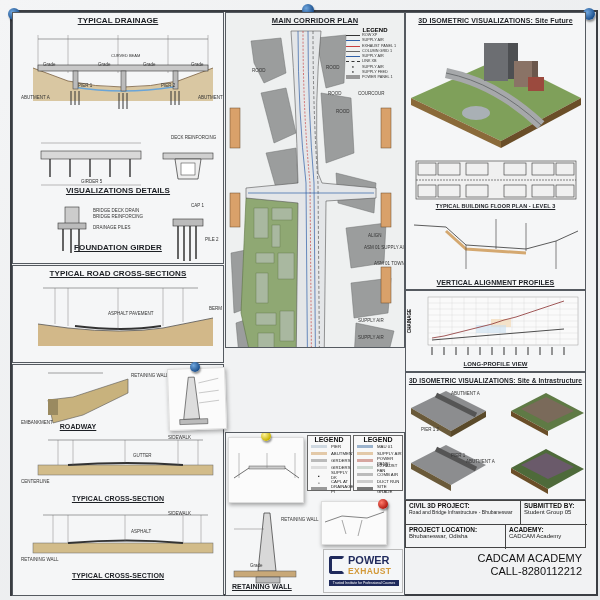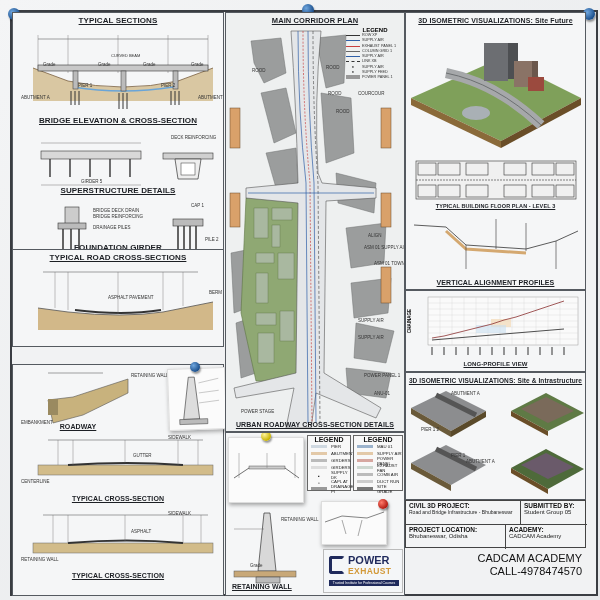--- a/index.html
+++ b/index.html
@@ -26,21 +26,21 @@
 <body>
 
 <div class="board">
   <div class="frame"></div>
 
   <div class="pin" style="left:8px;top:8px"></div>
   <div class="pin" style="left:302px;top:4px"></div>
   <div class="pin" style="left:583px;top:8px"></div>
 
   <div class="panel" style="left:12px;top:12px;width:212px;height:252px">
-    <div class="h" style="top:3px">TYPICAL SECTIONS</div>
+    <div class="h" style="top:3px">TYPICAL DRAINAGE</div>
     <svg width="212" height="252">
 
       <line x1="25" y1="26" x2="195" y2="26" stroke="#444" stroke-width=".5"></line>
       <g stroke="#666" stroke-width=".4">
           <line x1="25" y1="22" x2="25" y2="60"></line>
           <line x1="55" y1="22" x2="55" y2="60"></line>
           <line x1="105" y1="22" x2="105" y2="60"></line>
           <line x1="155" y1="22" x2="155" y2="60"></line>
           <line x1="195" y1="22" x2="195" y2="60"></line>
         </g>
@@ -97,33 +97,32 @@
     </svg>
     <div class="lbl" style="left:98px;top:40px;font-size:4px">CURVED BEAM</div>
     <div class="lbl" style="left:30px;top:49px">Grade</div>
     <div class="lbl" style="left:85px;top:49px">Grade</div>
     <div class="lbl" style="left:130px;top:49px">Grade</div>
     <div class="lbl" style="left:178px;top:49px">Grade</div>
     <div class="lbl" style="left:65px;top:70px">PIER 1</div>
     <div class="lbl" style="left:148px;top:70px">PIER 2</div>
     <div class="lbl" style="left:8px;top:82px">ABUTMENT A</div>
     <div class="lbl" style="left:185px;top:82px">ABUTMENT B</div>
-    <div class="h" style="top:103px">BRIDGE ELEVATION &amp; CROSS-SECTION</div>
     <div class="lbl" style="left:68px;top:166px">GIRDER 5</div>
     <div class="lbl" style="left:158px;top:122px">DECK REINFORCING</div>
-    <div class="h" style="top:173px">SUPERSTRUCTURE DETAILS</div>
+    <div class="h" style="top:173px">VISUALIZATIONS DETAILS</div>
     <div class="lbl" style="left:80px;top:195px">BRIDGE DECK DRAIN</div>
     <div class="lbl" style="left:80px;top:201px">BRIDGE REINFORCING</div>
     <div class="lbl" style="left:80px;top:212px">DRAINAGE PILES</div>
     <div class="lbl" style="left:178px;top:190px">CAP 1</div>
     <div class="lbl" style="left:192px;top:224px">PILE 2</div>
     <div class="h" style="top:230px">FOUNDATION GIRDER</div>
   </div>
 
-  <div class="panel" style="left:12px;top:249px;width:212px;height:98px">
+  <div class="panel" style="left:12px;top:265px;width:212px;height:98px">
     <div class="h" style="top:3px">TYPICAL ROAD CROSS-SECTIONS</div>
     <svg width="212" height="98">
       <line x1="30" y1="22" x2="185" y2="22" stroke="#444" stroke-width=".5"></line>
       <path d="M25 58 L55 62 Q110 68 150 62 L200 52 L200 80 L25 80Z" fill="#d2b889"></path>
       <path d="M25 58 L55 62 Q110 68 150 62 L200 52" fill="none" stroke="#555" stroke-width=".8"></path>
       <path d="M62 60 Q110 66 148 60" stroke="#333" stroke-width="1.8" fill="none"></path>
       <g stroke="#666" stroke-width=".4">
           <line x1="42" y1="22" x2="42" y2="58"></line>
           <line x1="55" y1="22" x2="55" y2="60"></line>
           <line x1="105" y1="22" x2="105" y2="64"></line>
@@ -182,21 +181,21 @@
         <rect x="10" y="50" width="28" height="5" fill="#bbb" stroke="#333" stroke-width=".5"></rect>
         <g stroke="#555" stroke-width=".3">
           <line x1="30" y1="14" x2="50" y2="10"></line>
           <line x1="30" y1="24" x2="50" y2="22"></line>
           <line x1="30" y1="34" x2="50" y2="32"></line>
         </g>
       </svg>
   </div>
   <div class="pin" style="left:190px;top:362px;width:10px;height:10px"></div>
 
-  <div class="panel" style="left:225px;top:12px;width:180px;height:420px;background:#eef0f0">
+  <div class="panel" style="left:225px;top:12px;width:180px;height:336px;background:#eef0f0">
     <div class="h" style="top:3px;font-size:7.5px">MAIN CORRIDOR PLAN</div>
     <svg width="180" height="420">
 
       <g fill="#9b9d9d" stroke="#6e7070" stroke-width=".5">
         <path d="M25 28 L55 25 L60 60 L38 70 L28 50Z"></path>
         <path d="M90 25 L120 22 L118 70 L100 75Z"></path>
         <path d="M35 80 L60 75 L70 120 L48 130Z"></path>
         <path d="M95 80 L125 85 L128 140 L100 150Z"></path>
         <path d="M40 140 L70 135 L72 170 L50 175Z"></path>
         <path d="M110 160 L150 170 L148 200 L112 190Z"></path>
@@ -514,15 +513,15 @@
 
   <div class="tbl" style="left:405px;top:500px;width:181px;height:48px">
     <div class="tcell" style="left:0;top:0;width:115px;height:24px;border-right:1px solid #444;border-bottom:1px solid #444"><b>CIVIL 3D PROJECT:</b><span style="font-size:5px">Road and Bridge Infrastructure - Bhubaneswar</span></div>
     <div class="tcell" style="left:115px;top:0;width:66px;height:24px;border-bottom:1px solid #444"><b>SUBMITTED BY:</b><span>Student Group 05</span></div>
     <div class="tcell" style="left:0;top:24px;width:100px;height:24px;border-right:1px solid #444"><b>PROJECT LOCATION:</b><span>Bhubaneswar, Odisha</span></div>
     <div class="tcell" style="left:100px;top:24px;width:81px;height:24px"><b>ACADEMY:</b><span>CADCAM Academy</span></div>
   </div>
 
   <div style="position:absolute;right:18px;top:552px;text-align:right;font-size:11px;color:#111;line-height:13px">
     <div>CADCAM ACADEMY</div>
-    <div>CALL-4978474570</div>
+    <div>CALL-8280112212</div>
   </div>
 </div>
 
 </body></html>

